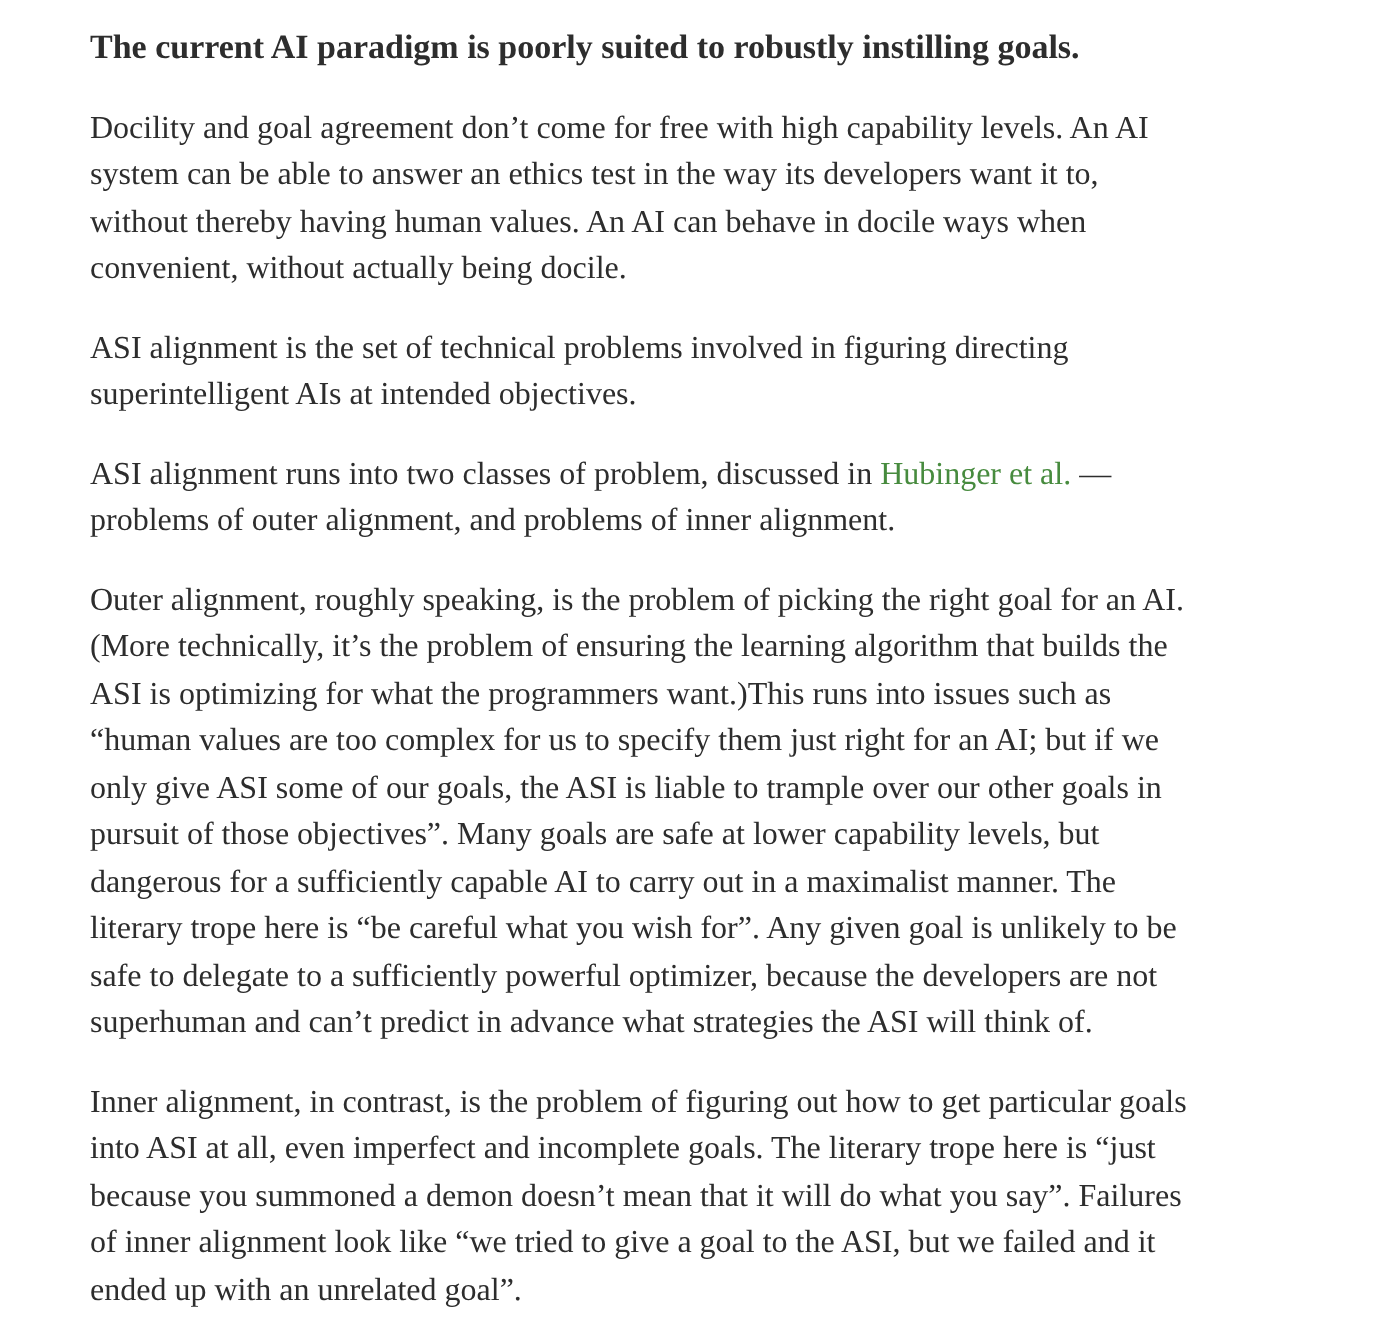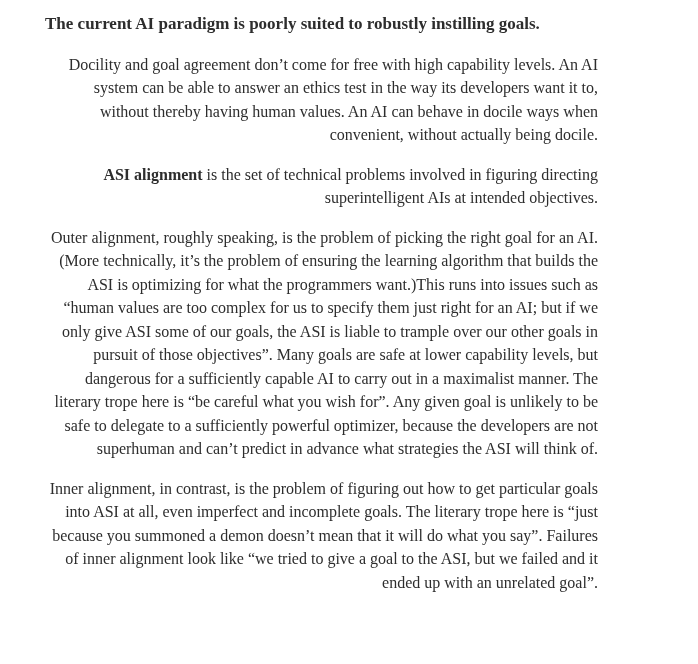--- a/index.html
+++ b/index.html
@@ -22,35 +22,36 @@
   .heading {
     font-size: 17px;
     font-weight: 700;
     line-height: 23.5px;
     margin: 0 0 17px 0;
   }
   .para {
     font-size: 16px;
     line-height: 23.5px;
     margin: 0 0 16px 0;
-    text-align: right;
+    text-align: left;
   }
   .para strong {
-    font-weight: 700;
+    font-weight: 400;
   }
   .para a.link {
     color: var(--link-color, #478b3e);
     text-decoration: none;
     cursor: pointer;
   }
 </style>
 </head>
 <body>
 
 <div class="content">
   <p class="heading">The current AI paradigm is poorly suited to robustly instilling goals.</p>
   <div id="article-body">
       <p class="para"><span>Docility and goal agreement don’t come for free with high capability levels. An AI system can be able to answer an ethics test in the way its developers want it to, without thereby having human values. An AI can behave in docile ways when convenient, without actually being docile.</span></p>
       <p class="para"><strong>ASI alignment</strong><span> is the set of technical problems involved in figuring directing superintelligent AIs at intended objectives.</span></p>
+      <p class="para"><span>ASI alignment runs into two classes of problem, discussed in </span><a class="link" href="#">Hubinger et al.</a><span> — problems of </span><strong>outer alignment</strong><span>, and problems of </span><strong>inner alignment</strong><span>.</span></p>
       <p class="para"><span>Outer alignment, roughly speaking, is the problem of picking the right goal for an AI. (More technically, it’s the problem of ensuring the learning algorithm that builds the ASI is optimizing for what the programmers want.)This runs into issues such as “human values are too complex for us to specify them just right for an AI; but if we only give ASI some of our goals, the ASI is liable to trample over our other goals in pursuit of those objectives”. Many goals are safe at lower capability levels, but dangerous for a sufficiently capable AI to carry out in a maximalist manner. The literary trope here is “be careful what you wish for”. Any given goal is unlikely to be safe to delegate to a sufficiently powerful optimizer, because the developers are not superhuman and can’t predict in advance what strategies the ASI will think of.</span></p>
       <p class="para"><span>Inner alignment, in contrast, is the problem of figuring out how to get particular goals into ASI at all, even imperfect and incomplete goals. The literary trope here is “just because you summoned a demon doesn’t mean that it will do what you say”. Failures of inner alignment look like “we tried to give a goal to the ASI, but we failed and it ended up with an unrelated goal”.</span></p>
     </div>
 </div>
 
 </body></html>

